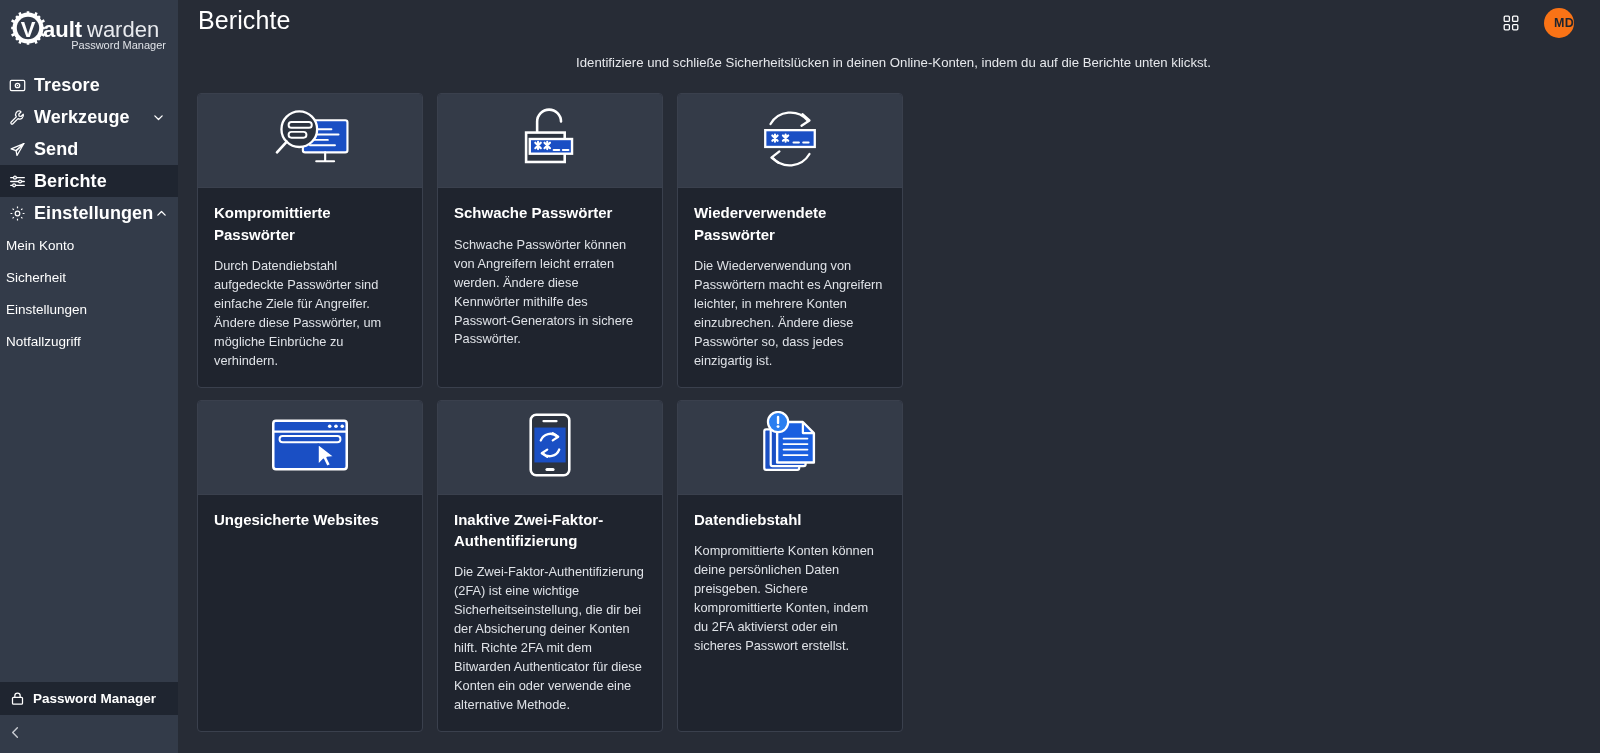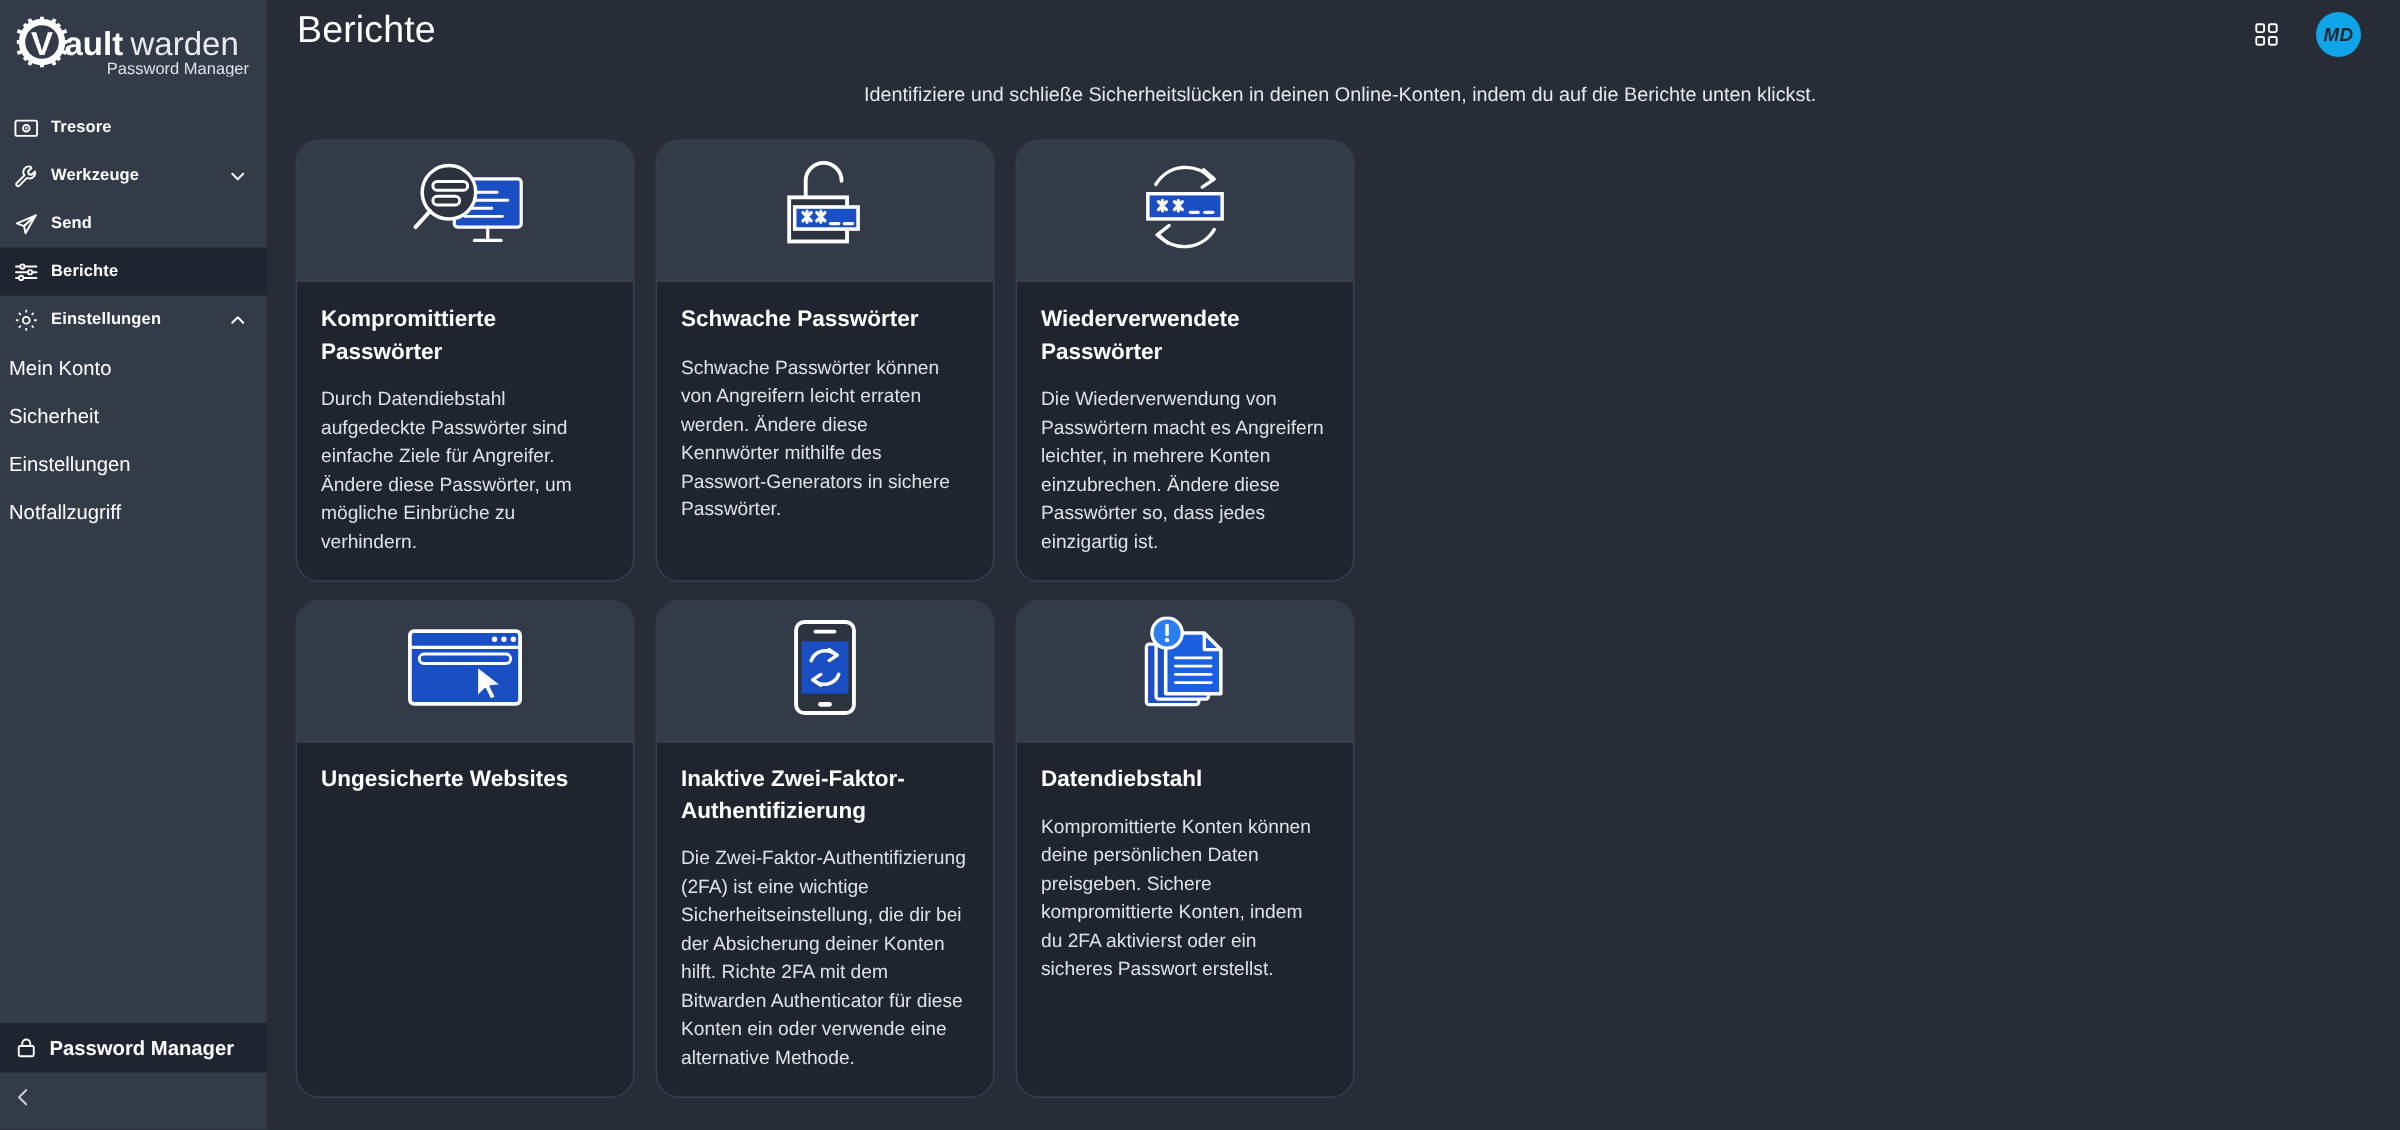--- a/index.html
+++ b/index.html
@@ -37,21 +37,21 @@
   }
   .logo-svg { display: block; }
 
   .nav-top { margin-top: 6px; }
 
   .nav-item {
     display: flex;
     align-items: center;
     height: 32px;
     padding: 0 12px 0 9px;
-    font-size: 11px;
+    font-size: 18px;
     font-weight: 700;
     color: #ffffff;
     letter-spacing: .1px;
     cursor: pointer;
     user-select: none;
     position: relative;
   }
   .nav-item .ic {
     width: 17px;
     height: 17px;
@@ -140,28 +140,27 @@
 
   .grid-icon-btn {
     width: 26px; height: 26px;
     display: flex; align-items: center; justify-content: center;
     cursor: pointer;
   }
 
   .avatar {
     width: 30px; height: 30px;
     border-radius: 50%;
-    background: #0ea5e9;
+    background: #f97316;
     color: #20252e;
-    display: flex; align-items: center; justify-content: center;
+    display: flex; align-items: center; justify-content: flex-end;
     font-size: 12.5px;
     font-weight: 700;
     letter-spacing: .3px;
     cursor: pointer;
-    font-style: italic;
   }
 
   .subtitle {
     padding: 6px 11px 0 20px;
     font-size: 13.2px;
     color: #e6e8ec;
     line-height: 1.4;
     text-align: center;
   }
 
@@ -172,21 +171,21 @@
   .cards-grid {
     display: grid;
     grid-template-columns: repeat(3, 226px);
     gap: 12px 14px;
     width: 710px;
   }
 
   .card {
     background: #1f242e;
     border: 1px solid #3a404d;
-    border-radius: 16px;
+    border-radius: 4px;
     overflow: hidden;
     display: flex;
     flex-direction: column;
     cursor: pointer;
   }
   .card-head {
     background: #343b48;
     height: 94px;
     display: flex;
     align-items: center;

